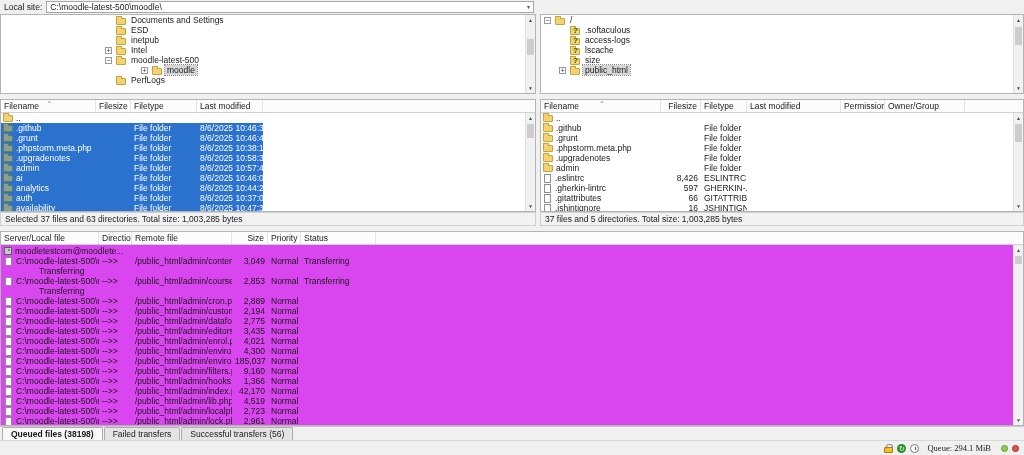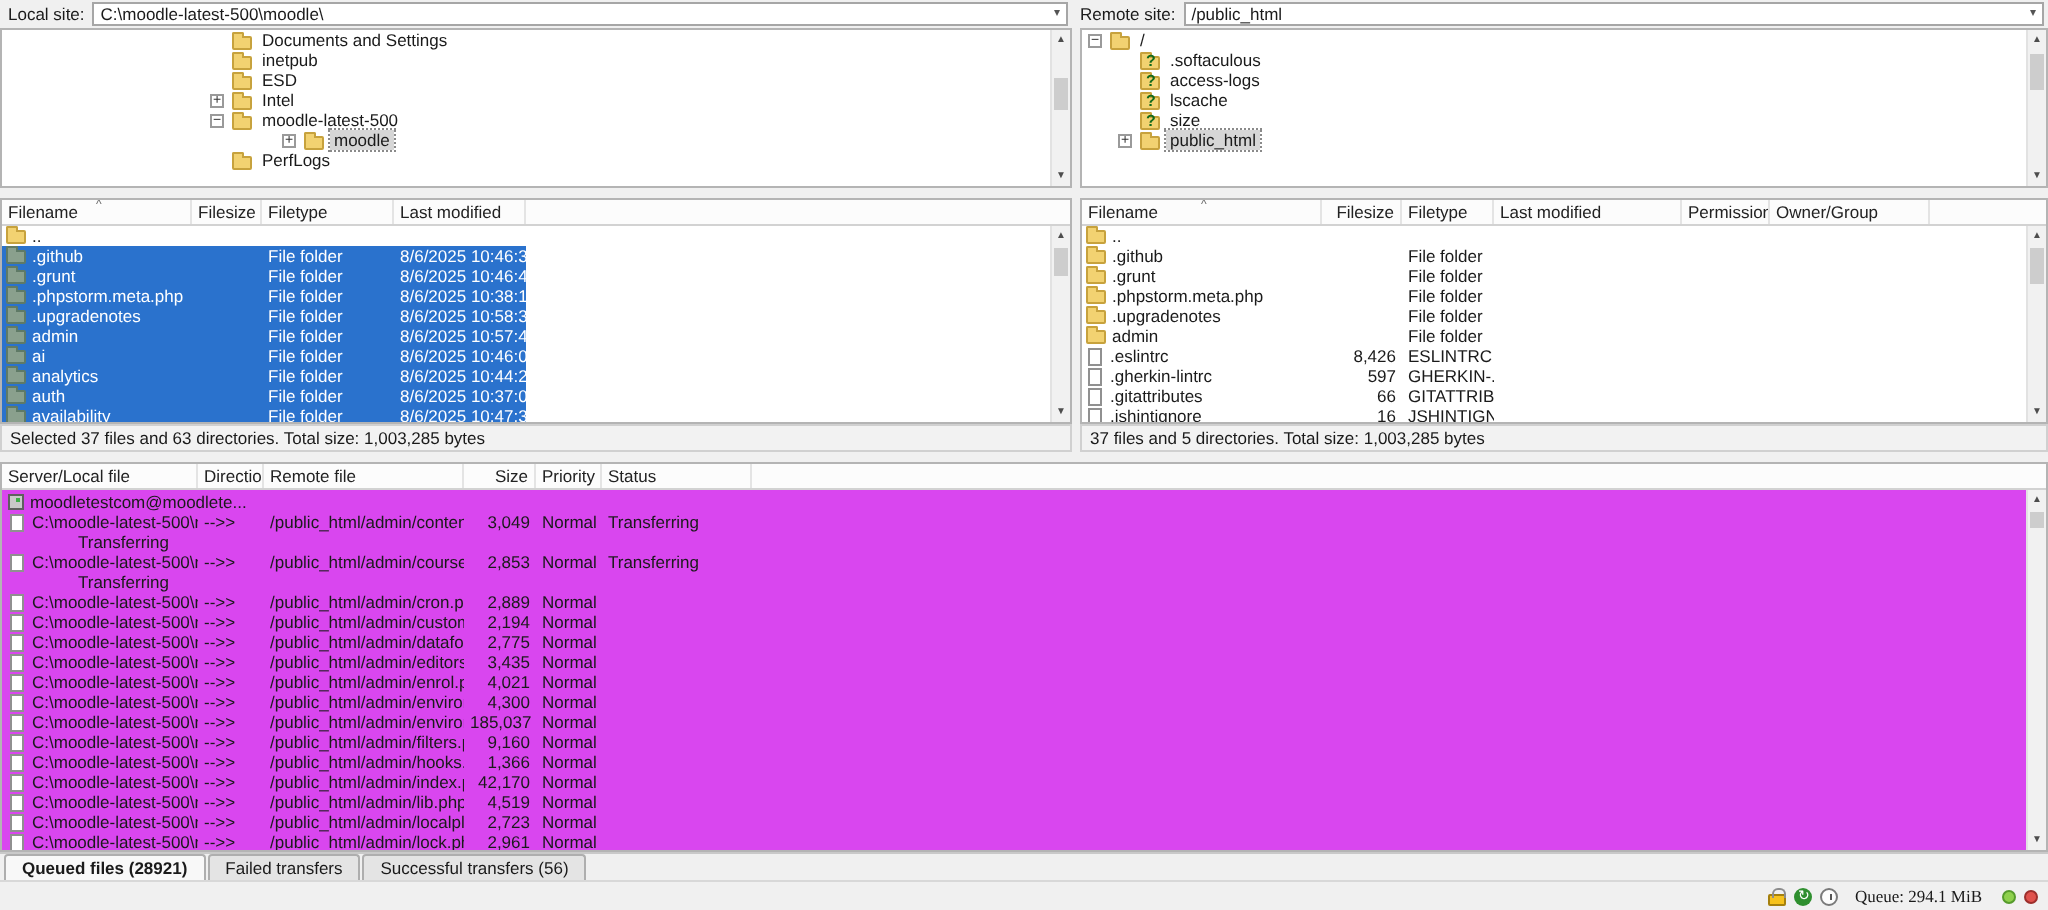--- a/index.html
+++ b/index.html
@@ -114,46 +114,39 @@
 <div class="window">
 
   <div class="toprow">
     <div class="sitebar local">
       <span class="sitelabel">Local site:</span>
       <div class="combo">
         <span>C:\moodle-latest-500\moodle\</span>
         <span class="combo-arrow">▾</span>
       </div>
     </div>
-    <div class="sitebar remote">
-      <span class="sitelabel">Remote site:</span>
-      <div class="combo">
-        <span>/public_html</span>
-        <span class="combo-arrow">▾</span>
-      </div>
-    </div>
   </div>
 
   <div class="treerow">
     <div class="pane tree-pane-local">
       <div class="tree-content" id="local-tree">
           <div class="tree-row" style="padding-left: 104px;">
             <span class="expander hide"></span>
             <span class="icon-folder"></span>
             <span class="tlabel">Documents and Settings</span>
           </div>
           <div class="tree-row" style="padding-left: 104px;">
             <span class="expander hide"></span>
             <span class="icon-folder"></span>
+            <span class="tlabel">ESD</span>
+          </div>
+          <div class="tree-row" style="padding-left: 104px;">
+            <span class="expander hide"></span>
+            <span class="icon-folder"></span>
             <span class="tlabel">inetpub</span>
-          </div>
-          <div class="tree-row" style="padding-left: 104px;">
-            <span class="expander hide"></span>
-            <span class="icon-folder"></span>
-            <span class="tlabel">ESD</span>
           </div>
           <div class="tree-row" style="padding-left: 104px;">
             <span class="expander">+</span>
             <span class="icon-folder"></span>
             <span class="tlabel">Intel</span>
           </div>
           <div class="tree-row" style="padding-left: 104px;">
             <span class="expander">−</span>
             <span class="icon-folder"></span>
             <span class="tlabel">moodle-latest-500</span>
@@ -652,21 +645,21 @@
         </div>
       </div>
     <div class="vscroll" style="top:13px;">
       <span class="sb-arrow">▲</span>
       <span class="sb-thumb" style="top:11px;height:8px;"></span>
       <span class="sb-arrow down">▼</span>
     </div>
   </div>
 
   <div class="tabsrow" id="tabs">
-      <div class="tab active">Queued files (28921)</div>
+      <div class="tab active">Queued files (38198)</div>
       <div class="tab">Failed transfers</div>
       <div class="tab">Successful transfers (56)</div>
     </div>
 
   <div class="statusbar">
     <span class="icon-lock"></span>
     <span class="icon-sync">↻</span>
     <span class="icon-clock"></span>
     <span class="queue-size-text">Queue: 294.1 MiB</span>
     <span class="led green"></span>

